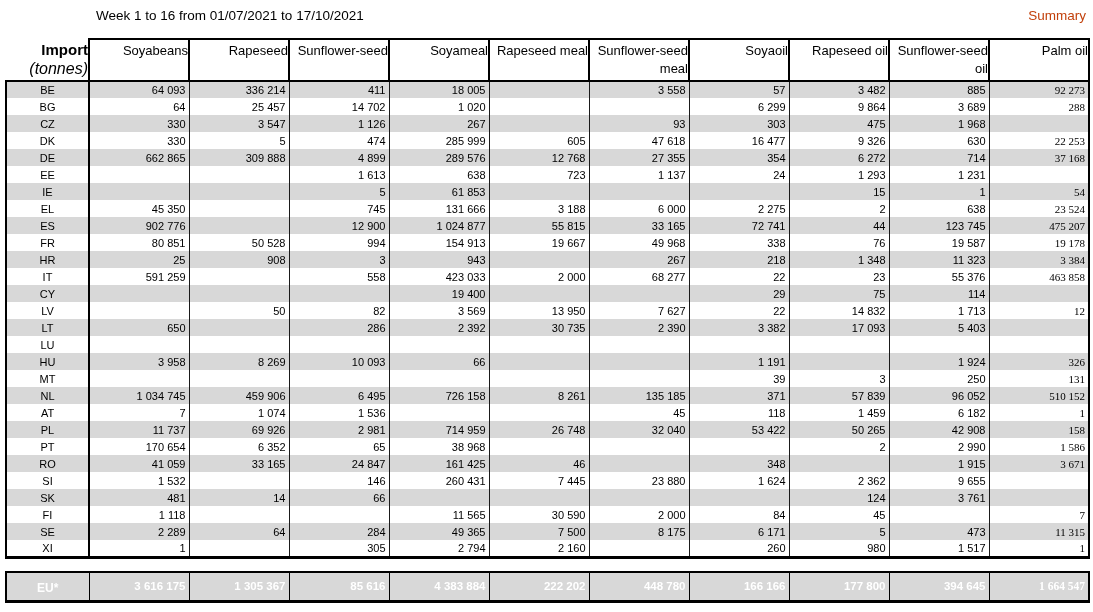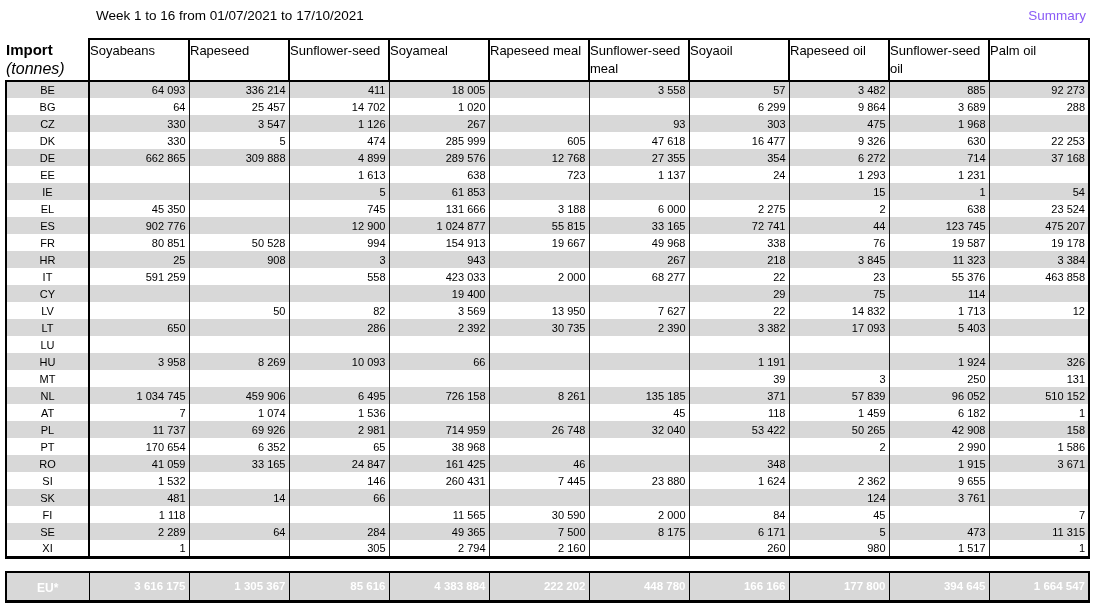--- a/index.html
+++ b/index.html
@@ -11,35 +11,35 @@
     color: #000;
     overflow: hidden;
   }
   .topbar { position: absolute; top: 5px; left: 0; width: 100%; height: 24px; }
   .report-title {
     position: absolute; left: 88px; top: 3px;
     font-size: 13.5px; color: #000; margin-left: 8px;
   }
   .summary-label {
     position: absolute; right: 7px; top: 3px;
-    font-size: 13.5px; color: #8b5cf6;
+    font-size: 13.5px; color: #c2410c;
   }
 
   .tablewrap { position: absolute; left: 5px; top: 38px; width: 1083px; }
 
   table { border-collapse: collapse; table-layout: fixed; width: 1083px; }
   col.c-country { width: 83px; }
   col.c-val { width: 100px; }
 
   
   thead th {
     height: 42px;
     background: #ffffff;
     font-size: 13px; font-weight: 400;
-    text-align: left; vertical-align: top;
+    text-align: right; vertical-align: top;
     line-height: 18px; padding-top: 2px;
     border: 2px solid #000;
   }
   th.corner {
     border: none; border-bottom: 2px solid #000; border-right: 2px solid #000;
     vertical-align: top; padding-top: 1px;
   }
   .corner-line1 { font-weight: 700; font-size: 15px; line-height: 20px; }
   .corner-line2 { font-style: italic; font-size: 16px; line-height: 18px; }
 
@@ -49,21 +49,21 @@
   tbody tr:nth-child(even) td, tbody tr:nth-child(even) th { background: #ffffff; }
   tbody th.country {
     font-size: 11px; font-weight: 400; text-align: center;
     border-left: 2px solid #000; border-right: 2px solid #000;
   }
   tbody td {
     font-size: 11px; text-align: right; padding-right: 3px;
     border-left: 1px solid #1a1a1a;
     white-space: nowrap; overflow: hidden;
   }
-  tbody td:last-child { border-right: 2px solid #000; }
+  tbody td:last-child { border-right: 2px solid #000; font-family: Liberation Serif, serif; }
   tbody tr:first-child td, tbody tr:first-child th { border-top: 2px solid #000; }
   tbody tr:last-child td, tbody tr:last-child th { border-bottom: 3px solid #000; }
 
   
   .eutable { margin-top: 12px; }
   .eutable td, .eutable th {
     height: 30px;
     background: #595959; color: #ffffff;
     border: 1px solid #000;
     font-size: 11.5px; font-weight: 700;
@@ -248,21 +248,21 @@
         </tr>
         <tr>
           <th class="country">HR</th>
           <td>25</td>
           <td>908</td>
           <td>3</td>
           <td>943</td>
           <td></td>
           <td>267</td>
           <td>218</td>
-          <td>3 845</td>
+          <td>1 348</td>
           <td>11 323</td>
           <td>3 384</td>
         </tr>
         <tr>
           <th class="country">IT</th>
           <td>591 259</td>
           <td></td>
           <td>558</td>
           <td>423 033</td>
           <td>2 000</td>

